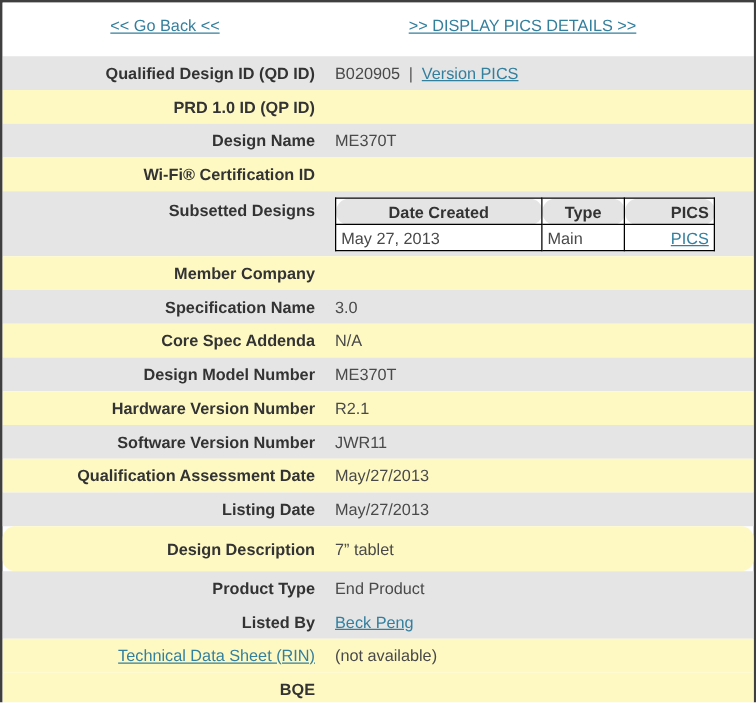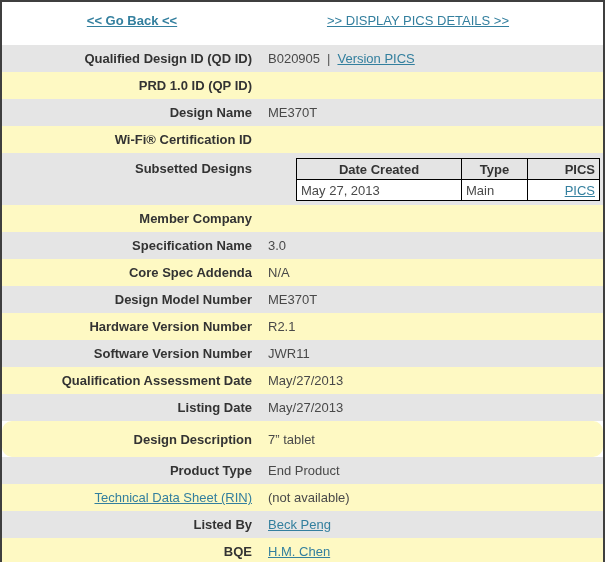--- a/index.html
+++ b/index.html
@@ -18,36 +18,36 @@
     background: #ffffff;
     overflow: hidden;
   }
   .top-nav {
     height: 43px;
     display: flex;
     align-items: flex-start;
     padding-top: 11px;
     background: #ffffff;
   }
-  .top-nav .nav-cell-left  { width: 260px; text-align: center; font-weight: bold; }
+  .top-nav .nav-cell-left  { width: 260px; text-align: center; }
   .top-nav .nav-cell-right { width: 312px; text-align: center; }
   a.lnk {
     color: #337f9e;
     text-decoration: underline;
     cursor: pointer;
   }
   .row {
     display: flex;
     min-height: 27px;
     align-items: center;
   }
   .row.gray  { background: #e5e5e5; }
   .row.white { background: #fef9c3; }
   .row.tall  { min-height: 36px; border-radius: 10px; }
-  .row.embed { min-height: 48px; align-items: flex-start; gap: 28px; }
+  .row.embed { min-height: 48px; align-items: flex-start; }
   .label {
     flex: 0 0 258px;
     text-align: right;
     padding-right: 8px;
     font-weight: bold;
     color: #333333;
   }
   .label a { font-weight: normal; }
   .row.embed .label { padding-top: 8px; }
   .value {
@@ -65,20 +65,21 @@
     border: 1px solid #000000;
     height: 21px;
     padding: 0 4px;
     font-size: 13px;
   }
   table.subtable th {
     background: #e4e4e4;
     font-weight: bold;
     color: #333333;
     text-align: center;
+    border-radius: 10px;
   }
   table.subtable td { text-align: left; color: #494949; }
   table.subtable .col-date { width: 165px; }
   table.subtable .col-type { width: 66px; }
   table.subtable .col-pics { width: 72px; text-align: right; }
 </style>
 </head>
 <body>
 
 <div class="page">
@@ -160,26 +161,25 @@
         <div class="value"><span>May/27/2013</span></div>
       </div>
       <div class="row white tall">
         <div class="label">Design Description</div>
         <div class="value"><span>7” tablet</span></div>
       </div>
       <div class="row gray">
         <div class="label">Product Type</div>
         <div class="value"><span>End Product</span></div>
       </div>
-      <div class="row white">
-        <div class="label"><a class="lnk" href="#">Technical Data Sheet (RIN)</a></div>
-        <div class="value"><span>(not available)</span></div>
-      </div>
       <div class="row gray">
         <div class="label">Listed By</div>
         <div class="value"><a class="lnk" href="#">Beck Peng</a></div>
       </div>
       <div class="row white">
+        <div class="label"><a class="lnk" href="#">Technical Data Sheet (RIN)</a></div>
+        <div class="value"><span>(not available)</span></div>
+      </div>
+      <div class="row white">
         <div class="label">BQE</div>
-        <div class="value"><a class="lnk" href="#">H.M. Chen</a></div>
       </div>
     </div>
 </div>
 
 </body></html>

